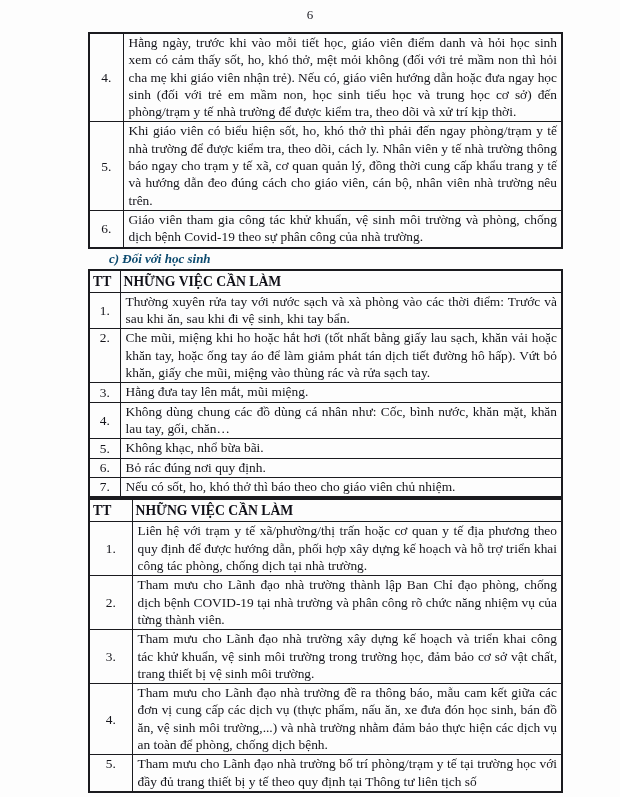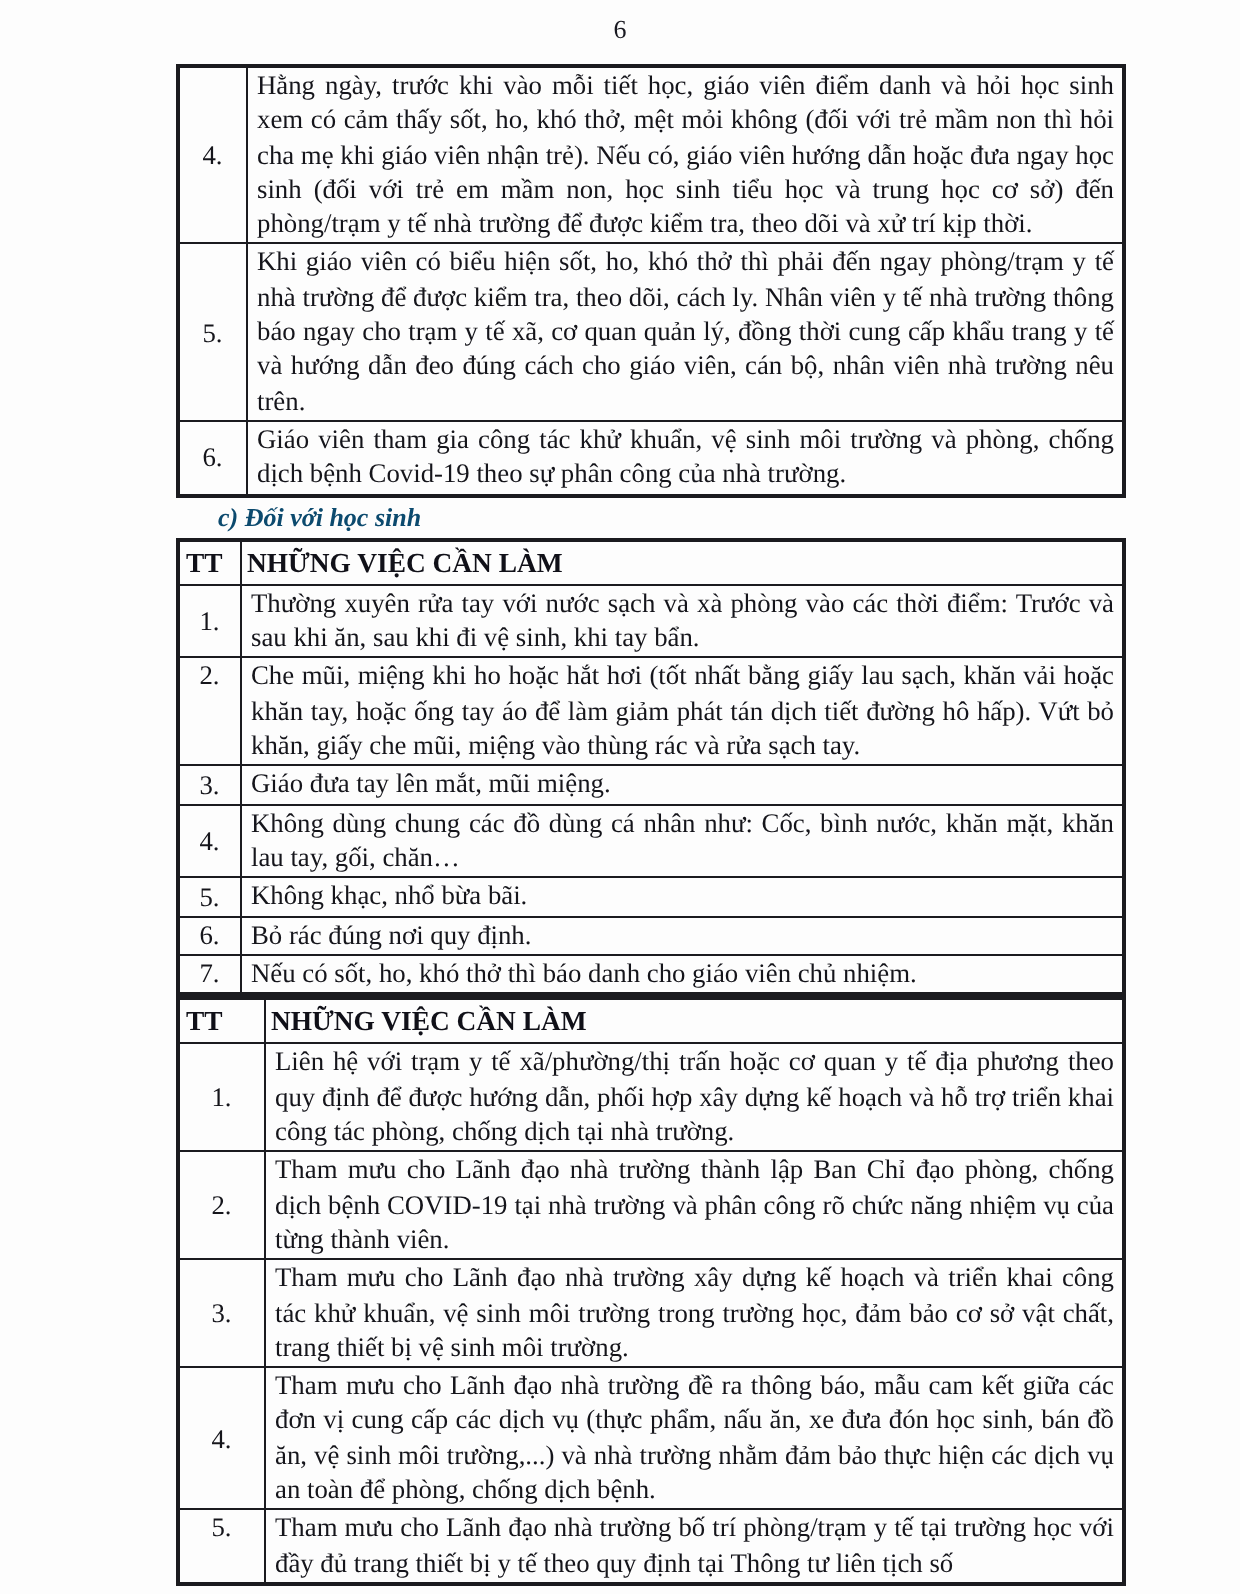--- a/index.html
+++ b/index.html
@@ -63,37 +63,37 @@
       <tr>
         <td class="num">1.</td>
         <td class="task">Thường xuyên rửa tay với nước sạch và xà phòng vào các thời điểm: Trước và sau khi ăn, sau khi đi vệ sinh, khi tay bẩn.</td>
       </tr>
       <tr>
         <td class="num top">2.</td>
         <td class="task">Che mũi, miệng khi ho hoặc hắt hơi (tốt nhất bằng giấy lau sạch, khăn vải hoặc khăn tay, hoặc ống tay áo để làm giảm phát tán dịch tiết đường hô hấp). Vứt bỏ khăn, giấy che mũi, miệng vào thùng rác và rửa sạch tay.</td>
       </tr>
       <tr>
         <td class="num">3.</td>
-        <td class="task">Giáo đưa tay lên mắt, mũi miệng.</td>
+        <td class="task">Hằng đưa tay lên mắt, mũi miệng.</td>
       </tr>
       <tr>
         <td class="num">4.</td>
         <td class="task">Không dùng chung các đồ dùng cá nhân như: Cốc, bình nước, khăn mặt, khăn lau tay, gối, chăn…</td>
       </tr>
       <tr>
         <td class="num">5.</td>
         <td class="task">Không khạc, nhổ bừa bãi.</td>
       </tr>
       <tr>
         <td class="num">6.</td>
         <td class="task">Bỏ rác đúng nơi quy định.</td>
       </tr>
       <tr>
         <td class="num">7.</td>
-        <td class="task"><span>Nếu có sốt, ho, khó thở thì báo danh </span><span class="u">cho giáo viên chủ nhiệm.</span></td>
+        <td class="task"><span>Nếu có sốt, ho, khó thở thì báo theo </span><span class="u">cho giáo viên chủ nhiệm.</span></td>
       </tr>
     </tbody>
   </table>
 
 
   <table class="t3">
     <colgroup>
         <col class="c-num">
         <col>
       </colgroup>

